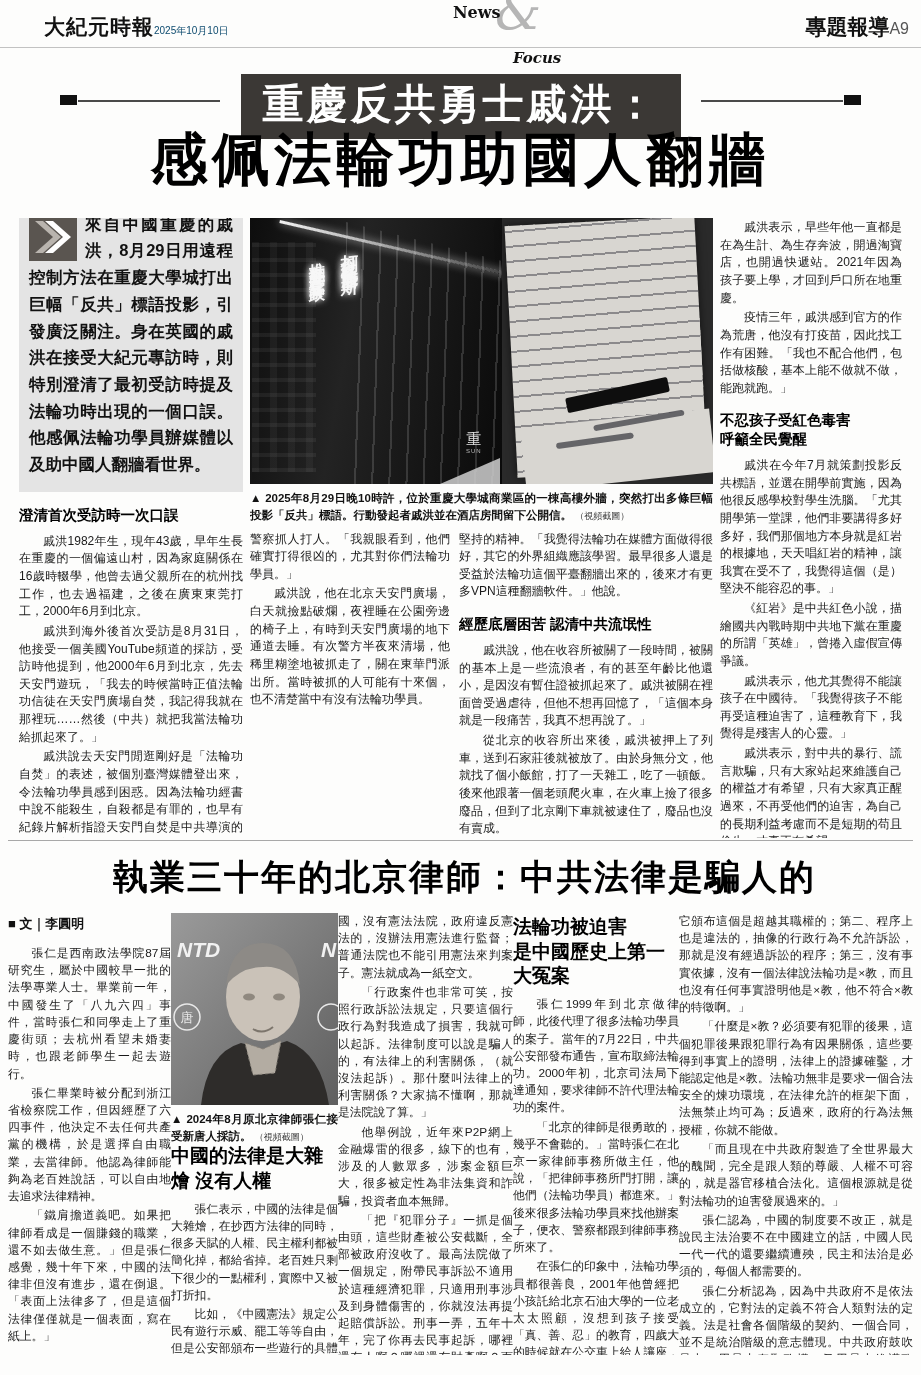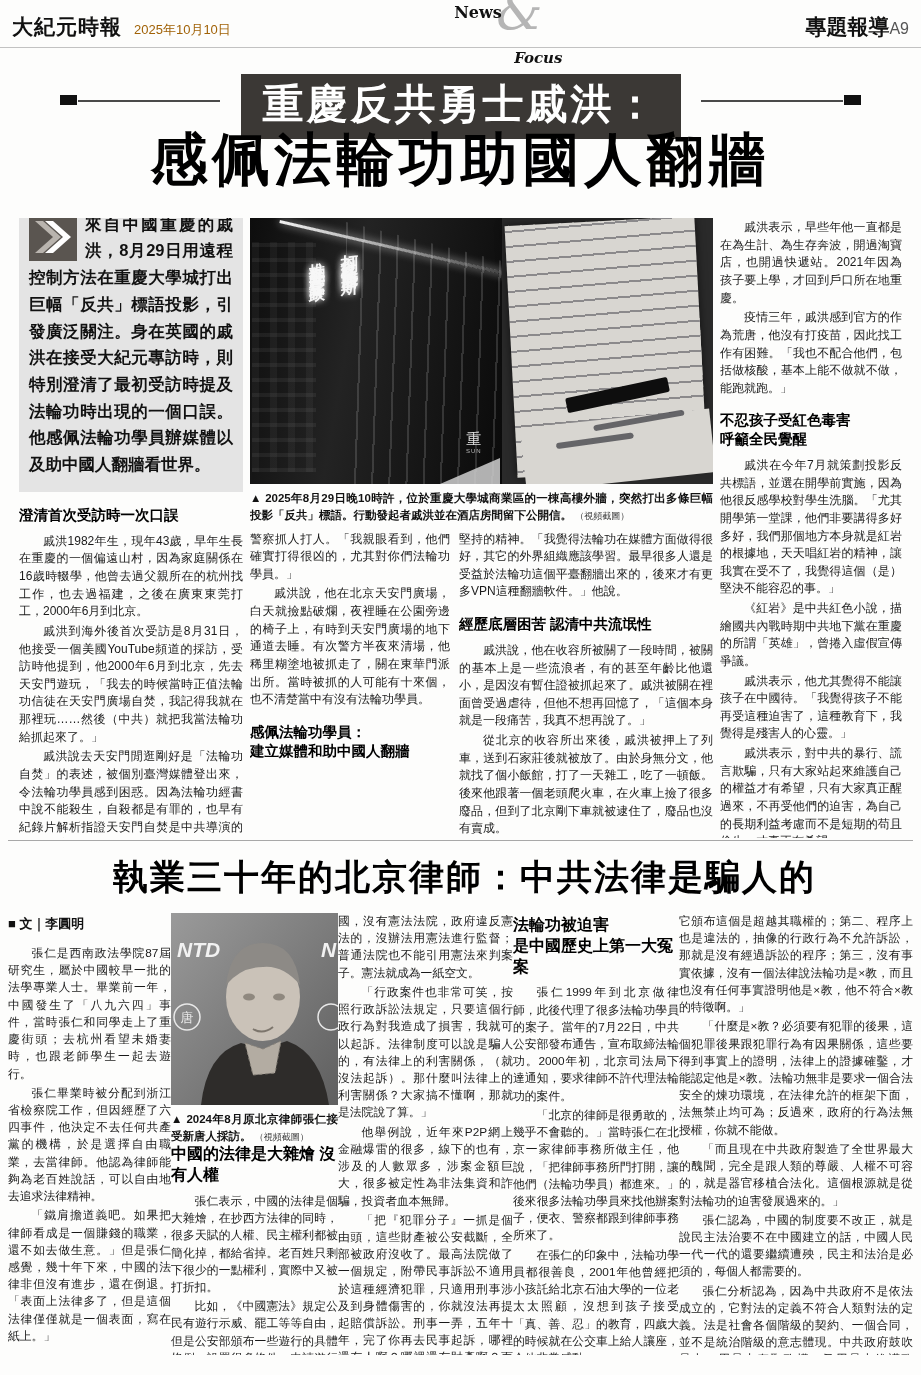--- a/index.html
+++ b/index.html
@@ -1,23 +1,23 @@
 <!DOCTYPE html>
 <html lang="zh-Hant"><head>
 <meta charset="utf-8">
 <style>
   html,body{margin:0;padding:0;background:#777;}
   .page{position:relative;width:921px;height:1375px;background:#fdfdfc;margin:0 auto;
         font-family:"Liberation Sans","DejaVu Sans",sans-serif;color:#111;overflow:hidden;}
   
   .mast{display:flex;align-items:flex-end;justify-content:space-between;
         padding:14px 12px 6px 12px;border-bottom:1px solid #c2c2c2;height:48px;box-sizing:border-box;}
-  .mast-left{display:flex;align-items:baseline;gap:12px;}
+  .mast-left{display:flex;align-items:baseline;margin-left:32px;}
   .paper-logo{font-family:"DejaVu Serif","Liberation Serif",serif;font-weight:bold;font-size:21px;letter-spacing:1px;}
-  .mast-date{font-size:13px;color:#a16207;}
+  .mast-date{font-size:10px;color:#0c4a6e;}
   .nf{position:relative;width:140px;height:40px;}
   .nf-amp{position:absolute;left:48px;top:-16px;font-family:"DejaVu Serif","Liberation Serif",serif;
           font-style:italic;font-size:52px;color:#b5b5b5;line-height:1;}
   .nf-news{position:absolute;left:6px;top:2px;font-family:"DejaVu Serif","Liberation Serif",serif;
            font-weight:bold;font-size:16px;}
   .nf-focus{position:absolute;left:66px;top:20px;font-family:"DejaVu Serif","Liberation Serif",serif;
             font-weight:bold;font-style:italic;font-size:15px;margin-top:28px;}
   .mast-right{display:flex;align-items:baseline;}
   .section-name{font-family:"DejaVu Serif","Liberation Serif",serif;font-weight:bold;font-size:21px;}
   .page-no{font-size:16px;color:#555;}
@@ -96,21 +96,21 @@
             font-size:35px;letter-spacing:2px;color:#000;}
   .body2{display:flex;gap:0;margin:0 8px;height:442px;overflow:hidden;}
   .ca{width:163px;flex:none;overflow:hidden;}
   .cb{width:167px;flex:none;overflow:hidden;}
   .cc{width:175px;flex:none;overflow:hidden;}
   .cd{width:166px;flex:none;overflow:hidden;}
   .ce{flex:1;overflow:hidden;}
   .body2 p.body{font-size:11.8px;line-height:1.46;}
   .byline2{font-size:13px;font-weight:bold;margin:2px 0 12px 0;}
   .photo2{width:167px;height:192px;flex:none;}
-  .body2 h3.subhead{font-size:16px;margin:0 0 7px 0;}
+  .body2 h3.subhead{font-size:19px;margin:0 0 7px 0;}
   .cd h3.subhead{margin-top:2px;}
 </style>
 </head>
 <body>
 
 <div class="page">
 
   <header class="mast">
     <div class="mast-left">
       <span class="paper-logo">大紀元時報</span>
@@ -180,24 +180,20 @@
         </div>
       </div>
       <p class="caption">
         <span>▲ 2025年8月29日晚10時許，位於重慶大學城商業區的一棟高樓外牆，突然打出多條巨幅投影「反共」標語。行動發起者戚洪並在酒店房間留下公開信。</span>
         <span class="credit">（視頻截圖）</span>
       </p>
       <div class="midcols">
         <div class="col c2">
           <p class="body noindent">警察抓人打人。「我親眼看到，他們確實打得很凶的，尤其對你們法輪功學員。」</p>
           <p class="body">戚洪說，他在北京天安門廣場，白天就撿點破爛，夜裡睡在公園旁邊的椅子上，有時到天安門廣場的地下通道去睡。有次警方半夜來清場，他稀里糊塗地被抓走了，關在東華門派出所。當時被抓的人可能有十來個，也不清楚當中有沒有法輪功學員。</p>
-          <h3 class="subhead">
-            <div>感佩法輪功學員：</div>
-            <div>建立媒體和助中國人翻牆</div>
-          </h3>
 
         </div>
         <div class="col c3">
           <p class="body noindent">堅持的精神。「我覺得法輪功在媒體方面做得很好，其它的外界組織應該學習。最早很多人還是受益於法輪功這個平臺翻牆出來的，後來才有更多VPN這種翻牆軟件。」他說。</p>
           <h3 class="subhead">經歷底層困苦 認清中共流氓性</h3>
           <p class="body">戚洪說，他在收容所被關了一段時間，被關的基本上是一些流浪者，有的甚至年齡比他還小，是因沒有暫住證被抓起來了。戚洪被關在裡面曾受過虐待，但他不想再回憶了，「這個本身就是一段痛苦，我真不想再說了。」</p>
           <p class="body">從北京的收容所出來後，戚洪被押上了列車，送到石家莊後就被放了。由於身無分文，他就找了個小飯館，打了一天雜工，吃了一頓飯。後來他跟著一個老頭爬火車，在火車上撿了很多廢品，但到了北京剛下車就被逮住了，廢品也沒有賣成。</p>
 
         </div>
       </div>

